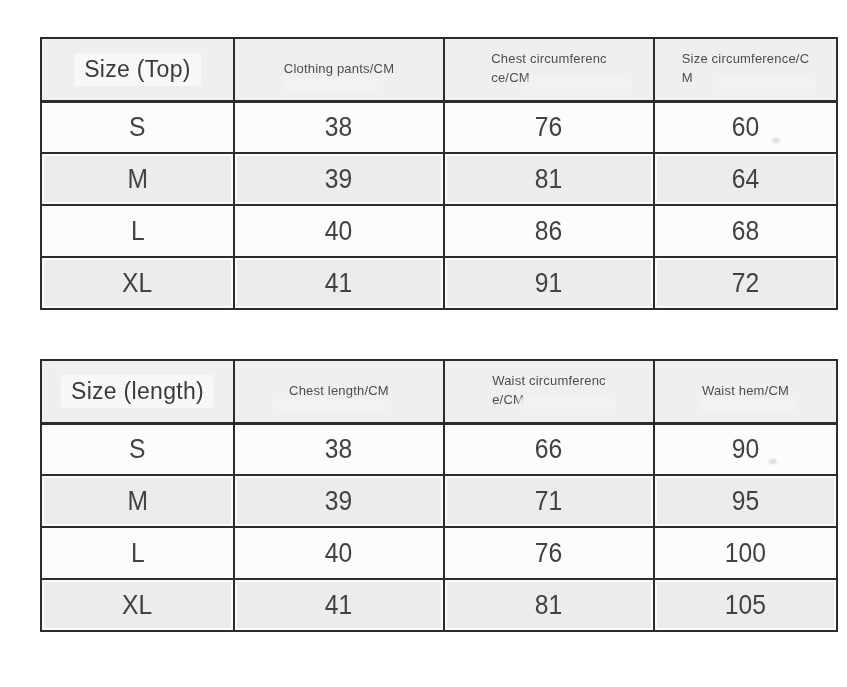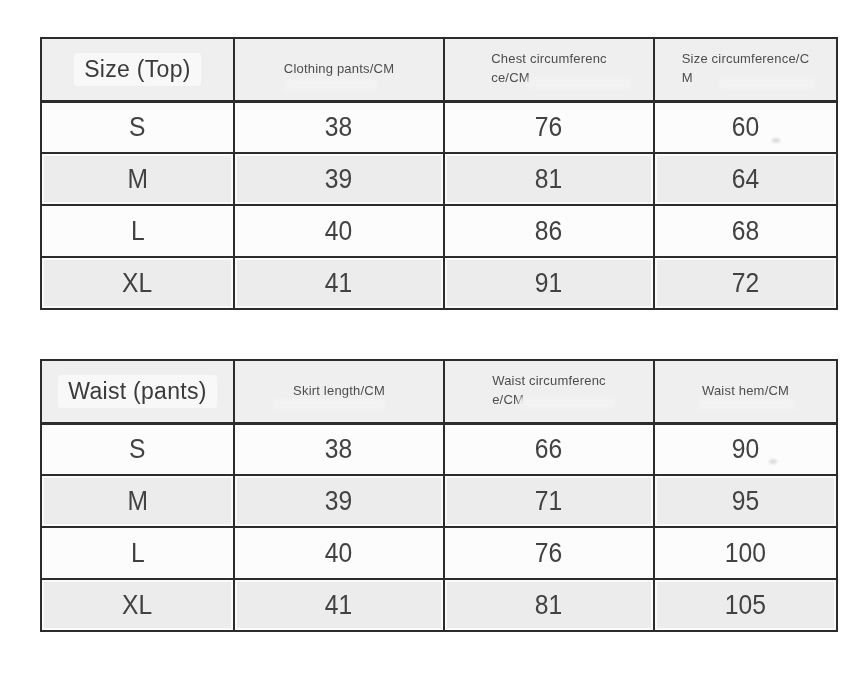--- a/index.html
+++ b/index.html
@@ -145,24 +145,24 @@
   <table class="size-table" id="table-pants">
     <colgroup>
       <col style="width:193px">
         <col style="width:210px">
         <col style="width:210px">
         <col style="width:183px">
     </colgroup>
     <thead>
       <tr>
         <th>
-          <span class="size-label">Waist (pants)</span>
-        </th>
-        <th>
-          <span class="hdr">Skirt length/CM</span>
+          <span class="size-label">Size (length)</span>
+        </th>
+        <th>
+          <span class="hdr">Chest length/CM</span>
           <div class="smudge" style="left:38px; top:38px; width:112px; height:12px;"></div>
         </th>
         <th>
           <span class="hdr">Waist circumferenc
 e/CM</span>
           <div class="smudge" style="left:74px; top:36px; width:96px; height:11px;"></div>
         </th>
         <th>
           <span class="hdr">Waist hem/CM</span>
           <div class="smudge" style="left:44px; top:38px; width:96px; height:11px;"></div>

